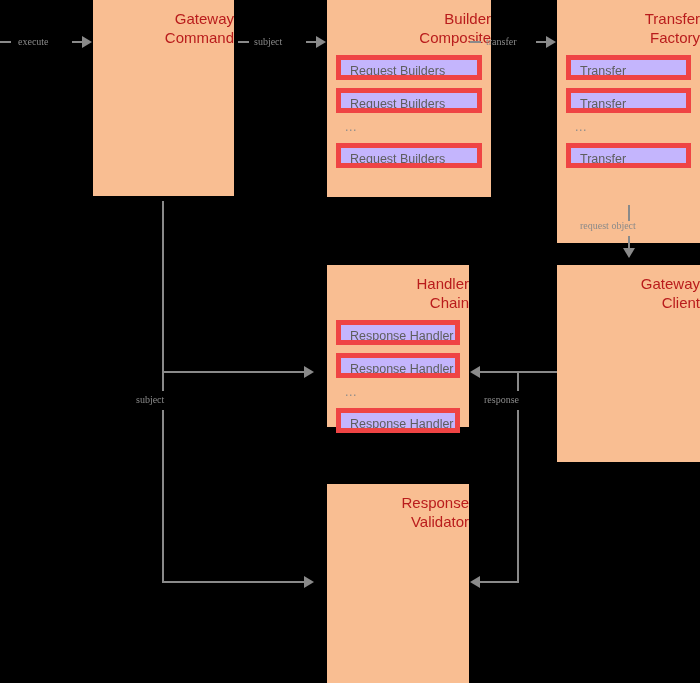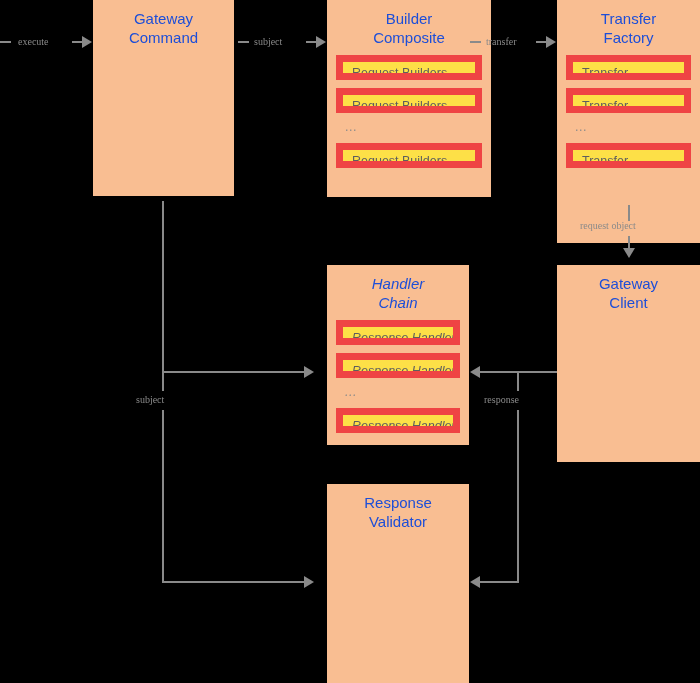--- a/index.html
+++ b/index.html
@@ -17,36 +17,36 @@
   }
 
   
   .box {
     position: absolute;
     background: #F9BE92;
     box-sizing: border-box;
     padding: 0;
   }
   .box-title {
-    text-align: center;
-    color: #1d4ed8;
+    text-align: right;
+    color: #b91c1c;
     font-size: 15px;
     line-height: 19px;
     padding-top: 9px;
     white-space: pre-line;
     font-family: "Liberation Sans", sans-serif;
   }
   .items {
     margin-top: 8px;
     padding: 0 9px;
   }
   .item {
     box-sizing: border-box;
-    border: 7px solid #ef4444;
-    background: #fde047;
+    border: 5px solid #ef4444;
+    background: #c4b5fd;
     color: #5E5E5E;
     font-size: 12.5px;
     height: 25px;
     line-height: 23px;
     padding-left: 9px;
     margin-bottom: 8px;
     white-space: nowrap;
     overflow: hidden;
   }
   .ellipsis {
@@ -149,21 +149,21 @@
       <div class="ellipsis">...</div>
       <div class="item">Transfer</div>
     </div>
   </div>
 
   <div class="vline" style="left:628px; top:205px; height:16px;"></div>
   <div class="edge-label" style="left:580px; top:219px;">request object</div>
   <div class="vline" style="left:628px; top:236px; height:14px;"></div>
   <div class="arrow-d" style="left:623px; top:248px;"></div>
 
-  <div class="box" style="left:327px; top:265px; width:142px; height:180px;font-style:italic;">
+  <div class="box" style="left:327px; top:265px; width:142px; height:162px;">
     <div class="box-title">Handler
 Chain</div>
     <div class="items">
       <div class="item">Response Handler</div>
       <div class="item">Response Handler</div>
       <div class="ellipsis">...</div>
       <div class="item">Response Handler</div>
     </div>
   </div>
 

